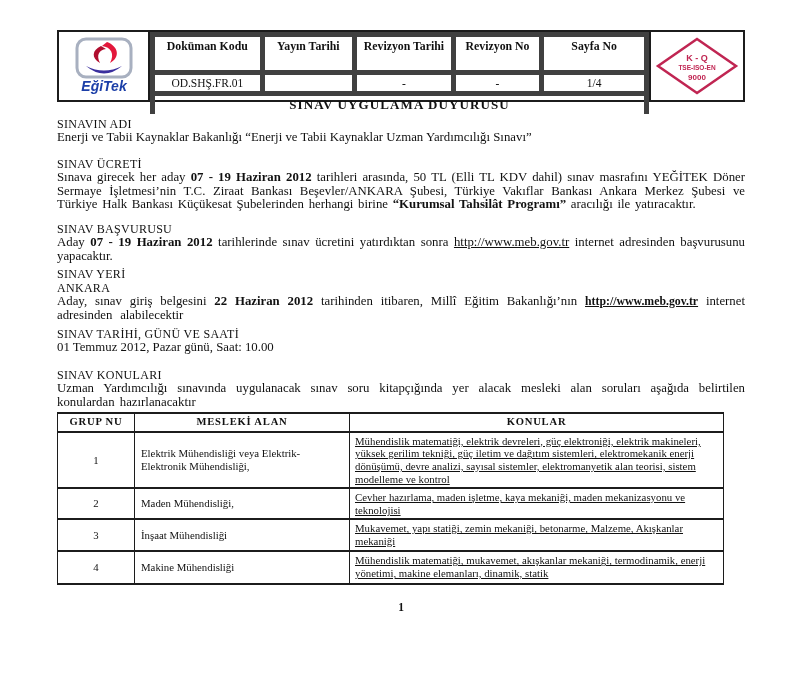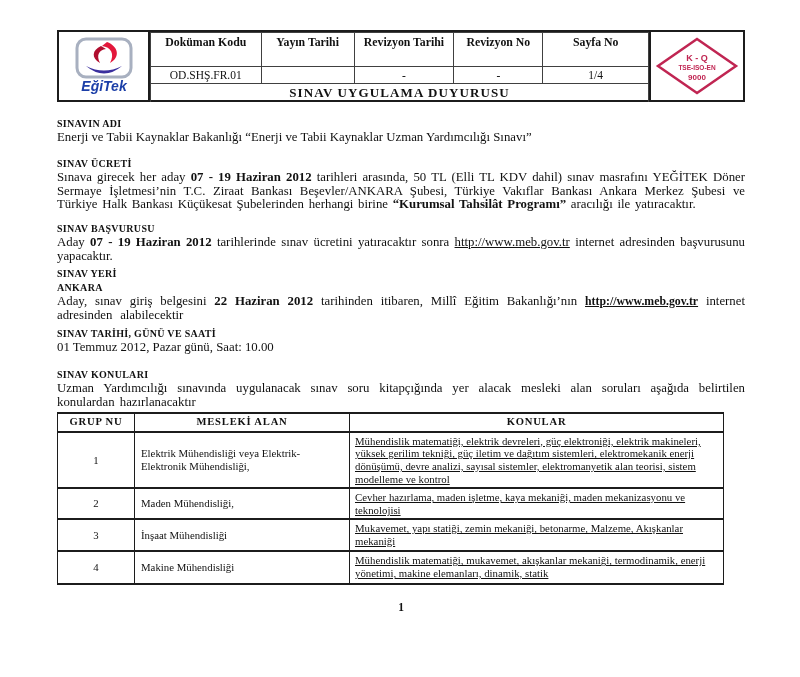--- a/index.html
+++ b/index.html
@@ -8,33 +8,33 @@
     box-sizing:border-box; padding:30px 55px 0 57px;
     font-family:"Liberation Serif","DejaVu Serif",serif; color:#111;
     position:relative; overflow:hidden;
   }
 
   
   .doc-header { display:flex; border:2px solid #1c1c1c; height:68px; align-items:stretch; }
   .logo-cell { width:89px; border-right:2px solid #1c1c1c; display:flex; align-items:center; justify-content:center; }
   .badge-cell { width:92px; border-left:2px solid #1c1c1c; display:flex; align-items:center; justify-content:center;text-align:right; }
   table.meta { flex:1; border-collapse:collapse; table-layout:fixed; }
-  table.meta th, table.meta td { border:1px solid #404040; overflow:hidden; }
+  table.meta th, table.meta td { border:5px solid #404040; overflow:hidden; }
   table.meta th {
     font-size:11.8px; font-weight:bold; text-align:center; vertical-align:top;
     padding-top:2px; line-height:1.3; height:30px;
   }
   table.meta td.val { font-size:11.5px; text-align:center; height:14px; line-height:14px; }
   table.meta td.ttl {
     text-align:center; font-weight:bold; font-size:13px; letter-spacing:1.1px;
     height:16px; line-height:16px; border-bottom:none;
   }
 
   
-  .sec-h { font-size:10px; font-weight:bold; letter-spacing:.3px; line-height:14px; }
+  .sec-h { font-size:12px; font-weight:normal; letter-spacing:.3px; line-height:14px; }
   p.body { font-size:12.8px; line-height:13.8px; margin:0; }
   .just { text-align:justify; }
   .b { font-weight:bold; }
   .lnk { text-decoration:underline; cursor:pointer; }
   .lnk-sm { font-size:11.8px; font-weight:bold; word-spacing:1px; letter-spacing:0; }
 
   .mt-h1 { margin-top:15px; }
   .p-adi { margin-top:5px; }
   .mt-ucret { margin-top:12px; }
   .p-ucret { margin-top:3px; word-spacing:1.5px; }
@@ -117,21 +117,21 @@
     </div>
   </div>
 
   <div class="sec-h mt-h1">SINAVIN ADI</div>
   <p class="body p-adi">Enerji ve Tabii Kaynaklar Bakanlığı “Enerji ve Tabii Kaynaklar Uzman Yardımcılığı Sınavı”</p>
 
   <div class="sec-h mt-ucret">SINAV ÜCRETİ</div>
   <p class="body just p-ucret"><span>Sınava girecek her aday </span><span class="b">07 - 19 Haziran 2012</span><span> tarihleri arasında, 50 TL (Elli TL KDV dahil) sınav masrafını YEĞİTEK Döner Sermaye İşletmesi’nin T.C. Ziraat Bankası Beşevler/ANKARA Şubesi, Türkiye Vakıflar Bankası Ankara Merkez Şubesi ve Türkiye Halk Bankası Küçükesat Şubelerinden herhangi birine </span><span class="b">“Kurumsal Tahsilât Programı”</span><span> aracılığı ile yatıracaktır.</span></p>
 
   <div class="sec-h mt-basvuru">SINAV BAŞVURUSU</div>
-  <p class="body just p-basvuru"><span>Aday </span><span class="b">07 - 19 Haziran 2012</span><span> tarihlerinde sınav ücretini yatıracaktır sonra </span><span class="lnk">http://www.meb.gov.tr</span><span> internet adresinden başvurusunu yapacaktır.</span></p>
+  <p class="body just p-basvuru"><span>Aday </span><span class="b">07 - 19 Haziran 2012</span><span> tarihlerinde sınav ücretini yatırdıktan sonra </span><span class="lnk">http://www.meb.gov.tr</span><span> internet adresinden başvurusunu yapacaktır.</span></p>
 
   <div class="sec-h mt-yeri">SINAV YERİ</div>
   <div class="sec-h mt-ankara">ANKARA</div>
   <p class="body p-yeri"><span>Aday, sınav giriş belgesini </span><span class="b">22 Haziran 2012</span><span> tarihinden itibaren, Millî Eğitim Bakanlığı’nın </span><span class="lnk lnk-sm">http://www.meb.gov.tr</span><span> internet adresinden alabilecektir</span></p>
 
   <div class="sec-h mt-tarih">SINAV TARİHİ, GÜNÜ VE SAATİ</div>
   <p class="body p-tarih">01 Temmuz 2012, Pazar günü,  Saat: 10.00</p>
 
   <div class="sec-h mt-konular">SINAV KONULARI</div>
   <p class="body just p-konular">Uzman Yardımcılığı sınavında uygulanacak sınav soru kitapçığında yer alacak mesleki alan soruları aşağıda belirtilen konulardan hazırlanacaktır</p>

